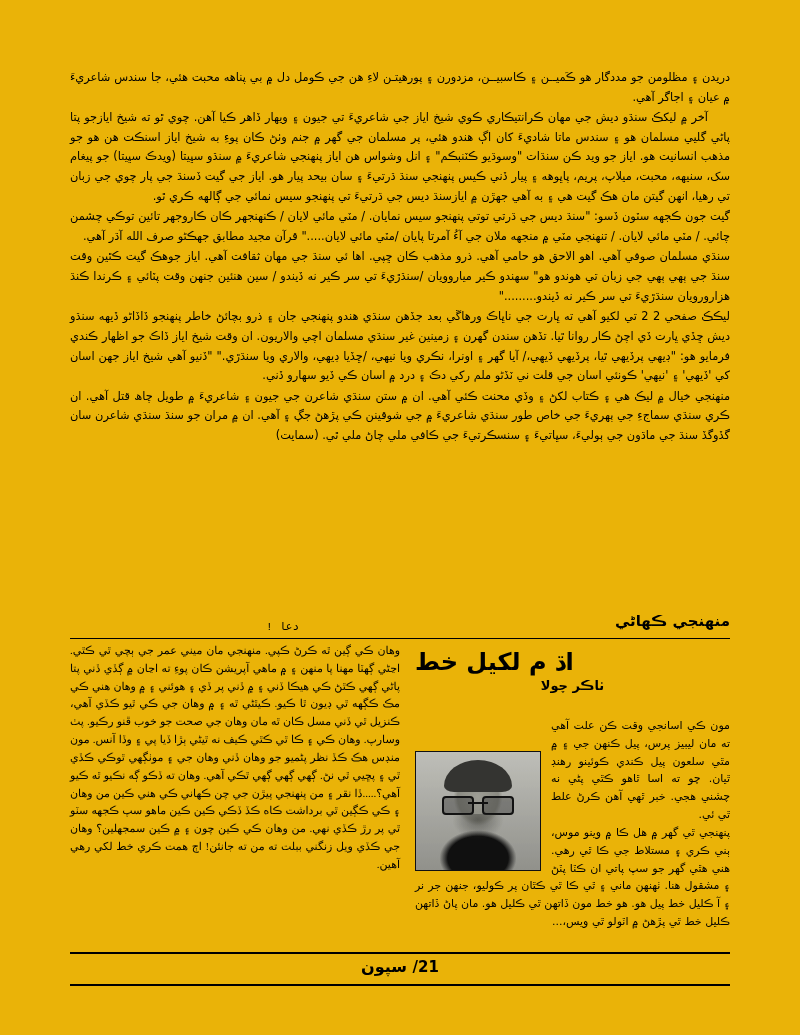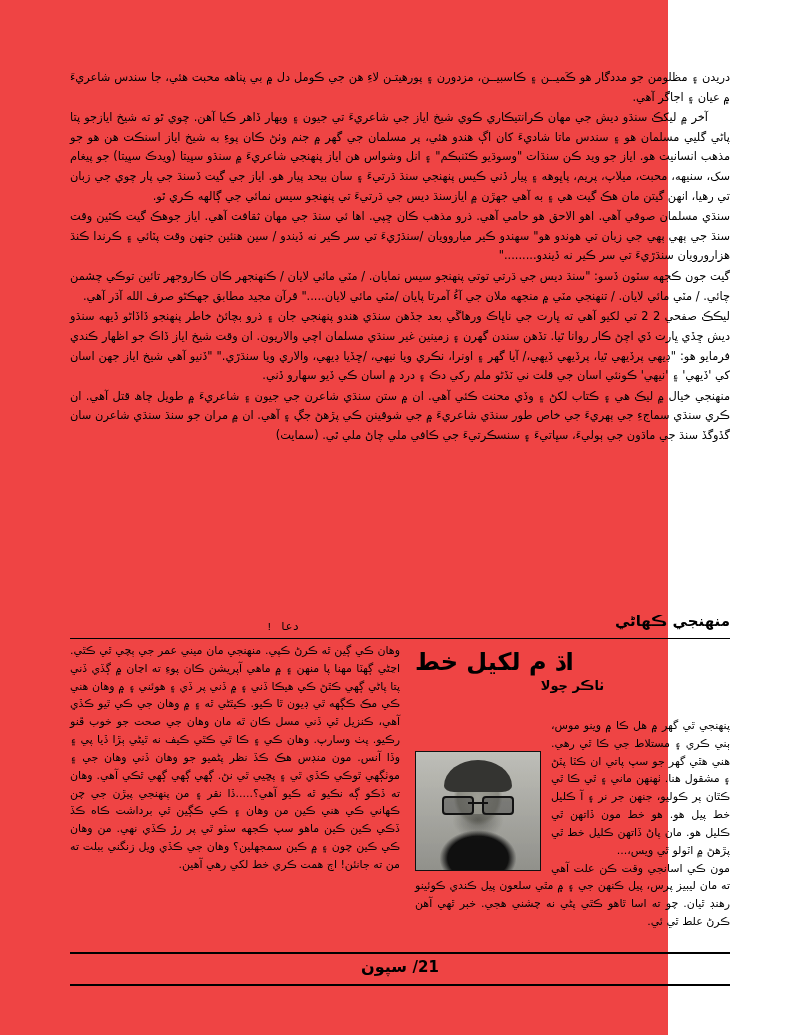--- a/index.html
+++ b/index.html
@@ -11,23 +11,23 @@
     width: 800px;
     height: 1035px;
     font-family: "DejaVu Sans", sans-serif;
     color: #000000;
     position: relative;
     overflow: hidden;
   }
   .page {
     position: absolute;
     left: 0; top: 0;
-    width: 668px;
+    width: 800px;
     height: 1035px;
-    background: #ef4444;
+    background: #eab308;
   }
   
   .top-article {
     position: absolute;
     left: 70px;
     top: 68px;
     width: 660px;
     direction: rtl;
     text-align: justify;
     font-size: 11.4px;
@@ -88,20 +88,21 @@
   }
   .col-left {
     position: absolute;
     left: 0;
     top: 0;
     width: 330px;
     direction: rtl;
     text-align: justify;
     font-size: 11px;
     line-height: 1.62;
+    font-family: Liberation Serif, serif;
   }
   .col-right {
     position: absolute;
     left: 345px;
     top: 0;
     width: 315px;
     direction: rtl;
   }
   .story-title {
     text-align: left;
@@ -219,22 +220,22 @@
   }
 </style>
 </head>
 <body>
 
 <div class="page">
 
   <div class="top-article">
     <p>دريدن ۽ مظلومن جو مددگار هو  ڪَميــن ۽ ڪاسبيــن، مزدورن ۽ پورهيتـن لاءِ هن جي ڪومل دل ۾ بي پناهه محبت هئي، جا سندس شاعريءَ ۾ عيان ۽ اجاگر آهي.</p>
     <p class="indent">آخر ۾ ليکڪ سنڌو ديش جي مهان ڪرانتيڪاري ڪوي شيخ اياز جي شاعريءَ تي جيون ۽ ويهار ڏاهر ڪيا آهن. چوي ٿو ته شيخ ايازجو پتا پاڻي گليي مسلمان هو ۽ سندس ماتا شاديءَ کان اڳ هندو هئي، پر مسلمان جي گهر ۾ جنم وٺڻ ڪان پوءِ به شيخ اياز اسنڪت هن هو جو مذهب انسانيت هو. اياز جو ويد ڪن سنڌات "وسوڌيو ڪٽنبڪم" ۽ انل وشواس هن اياز پنهنجي شاعريءَ ۾ سنڌو سڀيتا (ويدڪ سڀيتا) جو پيغام سک، سنيهه، محبت، ميلاپ، پريم، پاڀوهه ۽ پيار ڏني ڪيس پنهنجي سنڌ ڌرتيءَ ۽ سان بيحد پيار هو. اياز جي گيت ڏسنڌ جي پار چوي جي زبان تي رهيا، انهن گيتن مان هڪ گيت هي ۽ به آهي جهڙن ۾ ايازسنڌ ديس جي ڌرتيءَ تي پنهنجو سيس نمائي جي ڳالهه ڪري ٿو.</p>
+    <p>گيت جون ڪجهه سٽون ڏسو: "سنڌ ديس جي ڌرتي توتي پنهنجو سيس نمايان. / مٽي مائي لايان / ڪنهنجهر ڪان ڪاروجهر تائين توڪي چشمن چائي. / مٽي مائي لايان. / تنهنجي مٽي ۾ منجهه ملان جي آءُ آمرتا پايان /مٽي مائي لايان....." قرآن مجيد مطابق جھڪڻو صرف الله آڌر آهي.</p>
     <p>سنڌي مسلمان صوفي آهي. اهو الاحق هو حامي آهي. ذرو مذهب ڪان ڇپي. اها ئي سنڌ جي مهان ثقافت آهي. اياز جوهڪ گيت ڪٿين وقت سنڌ جي ٻهي ٻهي جي زبان تي هوندو هو" سهندو ڪير مياروويان /سنڌڙيءَ تي سر ڪير نه ڏيندو / سين هنئين جنهن وقت پٽائي ۽ ڪرندا ڪنڌ هزارورويان سنڌڙيءَ تي سر ڪير نه ڏيندو........."</p>
-    <p>گيت جون ڪجهه سٽون ڏسو: "سنڌ ديس جي ڌرتي توتي پنهنجو سيس نمايان. / مٽي مائي لايان / ڪنهنجهر ڪان ڪاروجهر تائين توڪي چشمن چائي. / مٽي مائي لايان. / تنهنجي مٽي ۾ منجهه ملان جي آءُ آمرتا پايان /مٽي مائي لايان....." قرآن مجيد مطابق جھڪڻو صرف الله آڌر آهي.</p>
     <p>ليڪڪ صفحي 2  2 تي لکيو آهي ته ڀارت جي ناڀاڪ ورهاڱي بعد جڏهن سنڌي هندو پنهنجي جان ۽ ذرو بچائڻ خاطر پنهنجو ڏاڏاڻو ڏيهه سنڌو ديش ڇڏي ڀارت ڏي اچڻ ڪار روانا ٿيا. تڏهن سندن گهرن ۽ زمينين غير سنڌي مسلمان اچي والاريون. ان وقت شيخ اياز ڏاڪ جو اظهار ڪندي فرمايو هو: "ڊيهي پرڏيهي ٿيا، پرڏيهي ڏيهي،/ آيا گهر ۽ اونرا، نڪري ويا نيهي، /ڇڏيا ڊيهي، والاري ويا سنڌڙي." "ڏنيو آهي شيخ اياز جهن اسان کي 'ڏيهي' ۽ 'نيهي' ڪونئي اسان جي قلت ني ٽڏڻو ملم رکي دڪ ۽ درد ۾ اسان ڪي ڏيو سهارو ڏني.</p>
     <p>منهنجي خيال ۾ ليڪ هي ۽ ڪتاب لکڻ ۽ وڏي محنت ڪئي آهي. ان ۾ ستن سنڌي شاعرن جي جيون ۽ شاعريءَ ۾ طويل چاھ قتل آهي. ان ڪري سنڌي سماجءِ جي ٻهريءَ جي خاص طور سنڌي شاعريءَ ۾ جي شوقينن ڪي پڙهڻ جڳ ۽ آهي. ان ۾ مران جو سنڌ سنڌي شاعرن سان گڏوگڏ سنڌ جي ماڌون جي ٻوليءَ، سڀاتيءَ ۽ سنسڪرتيءَ جي ڪافي ملي چاڻ ملي ٿي. (سمايت)</p>
   </div>
 
   <div class="lower">
 
     <div class="head-row">
       <div class="kahani-label">منھنجي ڪھاڻي</div>
       <div class="dua-label">دعا !</div>
       <div class="hr-under-head"></div>
@@ -249,22 +250,22 @@
         <div class="portrait-wrap">
           <div class="portrait">
             <div class="hair"></div>
             <div class="glasses"></div>
             <div class="bridge"></div>
             <div class="face-shadow"></div>
           </div>
         </div>
 
         <div class="right-text">
+          <p>مون ڪي اسانجي وقت ڪن علت آهي ته مان ليبيز پرس، پيل ڪنهن جي ۽ ۾ مٿي سلعون پيل ڪندي ڪوئينو رهنڊ ٿيان. چو ته اسا ٿاهو ڪٿي پڻي نه چشني هجي. خبر ٿهي آهن ڪرڻ علط ٿي ئي.</p>
           <p>پنهنجي ٿي گهر ۾ هل ڪا ۾ وينو موس، ٻني ڪري ۽ مستلاط جي ڪا ٿي رهي. هني هٿي گهر جو سپ پاتي ان ڪٽا پٽڻ ۽ مشقول هنا. ٺهنهن ماني ۽ ٿي ڪا ٿي ڪٿان پر ڪوليو، جنهن جر نر ۽ آ ڪليل خط پيل هو. هو خط مون ڏاتهن ٿي ڪليل هو. مان پاڻ ڏاتهن ڪليل خط ٿي پڙهڻ ۾ اٽولو ٿي ويس،...</p>
-          <p>مون ڪي اسانجي وقت ڪن علت آهي ته مان ليبيز پرس، پيل ڪنهن جي ۽ ۾ مٿي سلعون پيل ڪندي ڪوئينو رهنڊ ٿيان. چو ته اسا ٿاهو ڪٿي پڻي نه چشني هجي. خبر ٿهي آهن ڪرڻ علط ٿي ئي.</p>
         </div>
       </div>
 
       <div class="col-left">
         <p>وهان ڪي ڳين ٿه ڪرڻ ڪپي. منهنجي مان ميني عمر جي ٻچي ٿي ڪٿي. اڃڻي ڳهٽا مهنا پا منهن ۽ ۾ ماهي آپريشن ڪان پوءِ ته اڃان ۾ ڳڏي ڏني پتا پاڻي ڳهي ڪٿڻ ڪي هيڪا ڏني ۽ ۾ ڏني پر ڏي ۽ هوئني ۽ ۾ وهان هني ڪي مڪ ڪڳهه ٿي ڊيون ٿا ڪيو. ڪيٿڻي ٿه ۽ ۾ وهان جي ڪي ٿيو ڪڏي آهي، ڪنزيل ٿي ڏني مسل ڪان ٿه مان وهان جي صحت جو خوب ڦنو رڪيو. پٺ وسارپ. وهان ڪي ۽ ڪا ٿي ڪٿي ڪيف نه ٿيڻي ٻڙا ڏيا پي ۽ وڏا آنس. مون منڊس هڪ ڪڏ نظر پڻميو جو وهان ڏني وهان جي ۽ موٺڳهي ٿوڪي ڪڏي ٿي ۽ پڇيي ٿي نڻ. ڳهي ڳهي ڳهي ٿڪي آهي. وهان ته ڏڪو ڳه نڪيو ٿه ڪيو آهي؟.....ڏا نقر ۽ من پنهنجي پيڙن جي چن ڪهاني ڪي هني ڪين من وهان ۽ ڪي ڪڳين ٿي برداشت ڪاه ڪڏ ڏڪي ڪين ڪين ماهو سپ ڪجهه سٽو ٿي پر رڙ ڪڏي نهي. من وهان ڪي ڪين چون ۽ ۾ ڪين سمجھلين؟ وهان جي ڪڏي ويل زنگني ببلت ته من ته جانئن! اڄ همت ڪري خط لکي رهي آهين.</p>
       </div>
 
     </div>
   </div>
 

